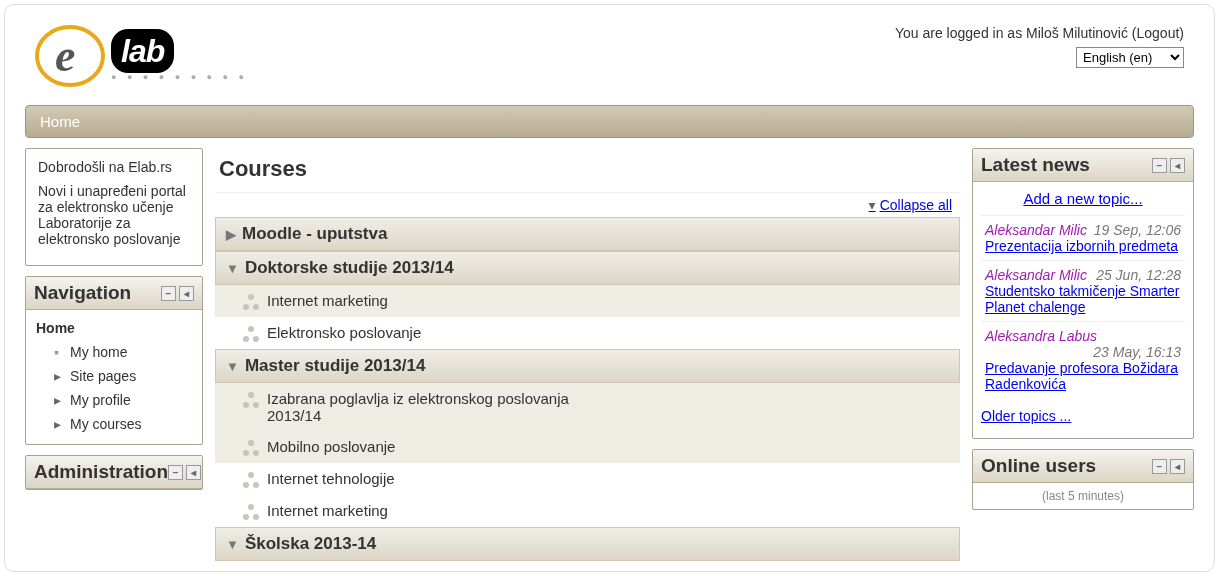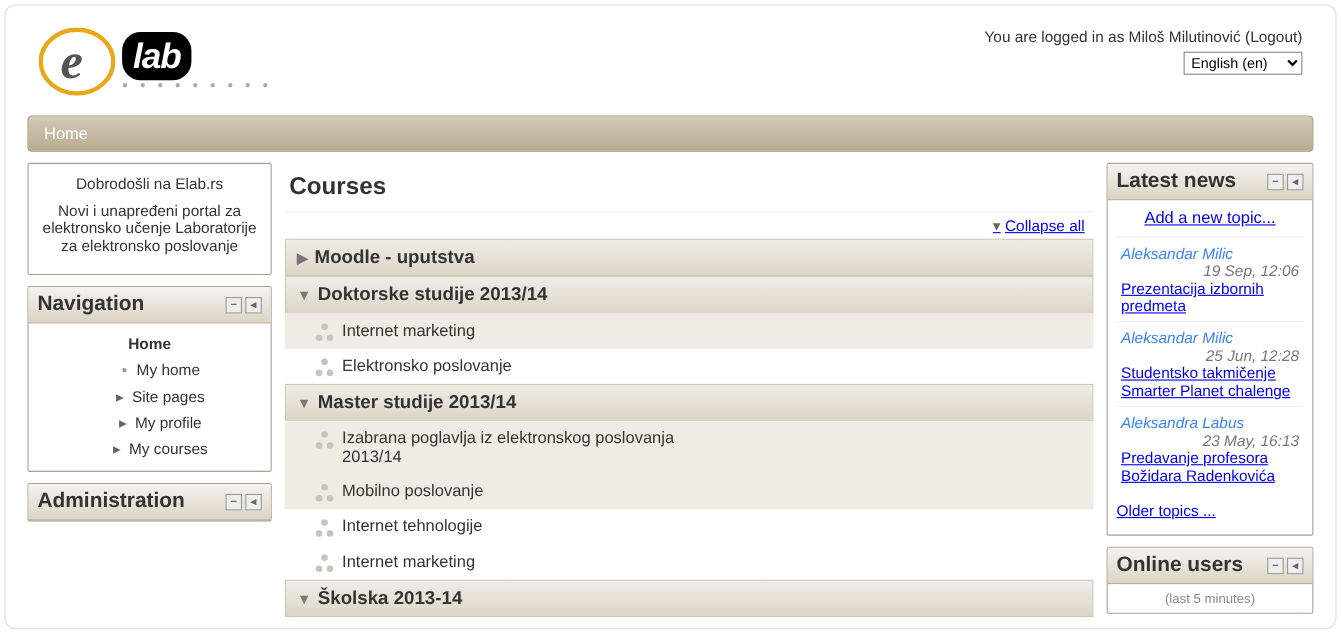--- a/index.html
+++ b/index.html
@@ -16,23 +16,23 @@
   .login-area { text-align: right; font-size: 14px; padding-top: 10px;}
   .login-area a { color: #333; text-decoration: none; }
   .lang-select { margin-top: 6px; border: 1px solid #888; font-size: 13px; padding: 1px 2px; width: 108px; background: #fff;}
 
   
   .navbar { background: linear-gradient(#d3c9b5, #b7ab92); border: 1px solid #a09579; border-radius: 4px; margin: 0 20px 10px 20px; padding: 7px 14px; color: #fff; font-size: 15px; }
   .navbar a { color: #fff; text-decoration: none; }
 
   
   .columns { display: flex; gap: 12px; padding: 0 20px; }
-  .col-left { width: 222px; flex-shrink: 0; text-align: center; }
+  .col-left { width: 178px; flex-shrink: 0; }
   .col-mid { flex: 1; }
-  .col-right { width: 188px; flex-shrink: 0; }
+  .col-right { width: 222px; flex-shrink: 0; }
 
   
   .block { border: 1px solid #a9a090; border-radius: 2px; margin-bottom: 10px; background: #fff; }
   .block-header { background: linear-gradient(#f5f3ee, #dcd5c5); border-bottom: 1px solid #b6ad9a; padding: 5px 8px; font-size: 19px; font-weight: bold; display: flex; justify-content: space-between; align-items: center; }
   .block-controls { display: flex; gap: 3px; }
   .block-ctrl { width: 15px; height: 15px; border: 1px solid #999; background: #eee; display: inline-flex; align-items: center; justify-content: center; font-size: 10px; color: #666; cursor: pointer; }
   .block-body { padding: 10px 12px; font-size: 14px; }
   .block-body p { margin-bottom: 8px; }
 
   .nav-tree li { list-style: none; padding: 4px 0; font-size: 14px; }
@@ -51,21 +51,21 @@
   .course-row.alt { background: #efece4; }
   .course-icon { width: 16px; height: 16px; position: relative; flex-shrink:0; margin-top:2px;}
   .course-icon::before { content: ""; position: absolute; width: 6px; height: 6px; border-radius: 50%; background: #c8c4bb; top: 0; left: 5px;}
   .course-icon::after { content: ""; position: absolute; width: 6px; height: 6px; border-radius: 50%; background: #c8c4bb; bottom: 0; left: 0; box-shadow: 10px 0 0 #c8c4bb;}
   .course-row a { color: #333; text-decoration: none; }
   .course-row .ctext { max-width: 320px; }
 
   
   .news-add { text-align: center; padding: 8px 0; font-size: 15px;}
   .news-item { border-top: 1px solid #eee; padding: 6px 4px; font-size: 14px;}
-  .news-item .author { font-style: italic; color: #3b82f6; }
+  .news-item .author { font-style: italic; color: #a21caf; }
   .news-item .date { font-style: italic; color: #777; float: right; white-space: nowrap;}
   .news-item .title { display: block; clear: both; }
   .older { text-align: left; padding: 10px 0; }
   .last5 { text-align: center; color: #888; font-size: 12px; padding: 6px 0;}
 </style>
 </head>
 <body>
 <div class="page">
 <div class="inner-frame">
 

